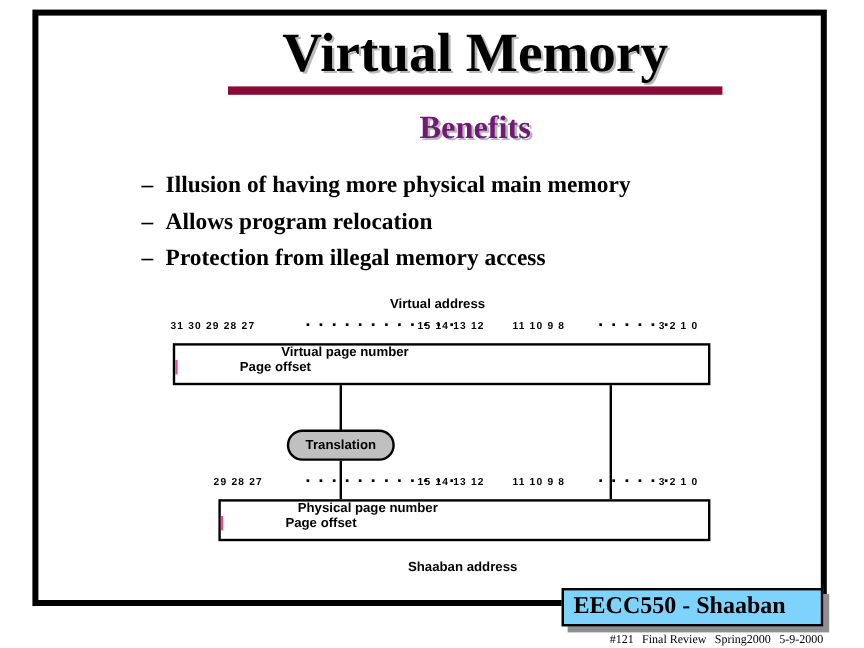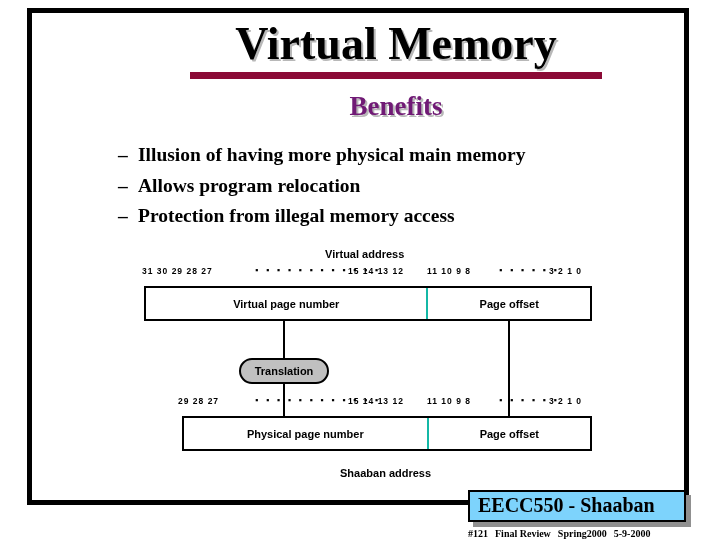--- a/index.html
+++ b/index.html
@@ -118,33 +118,34 @@
     letter-spacing: 2.6px;
     color: #000000;
     white-space: nowrap;
   }
   .addr-box {
     position: absolute;
     border: 2px solid #000000;
     box-sizing: border-box;
     display: flex;
     background: #ffffff;
+    flex-direction: column;
   }
   .addr-cell {
     display: flex;
     align-items: center;
     justify-content: center;
     font-family: "Liberation Sans", sans-serif;
     font-size: 11px;
     font-weight: bold;
     color: #000000;
     box-sizing: border-box;
     white-space: nowrap;
   }
-  .addr-cell.divider { border-left: 2px solid #14b8a6; }
+  .addr-cell.divider { border-left: 2px solid #ec4899; }
 
   .vline {
     position: absolute;
     width: 2px;
     background: #000000;
   }
   .arrowhead {
     position: absolute;
     width: 0;
     height: 0;
@@ -188,23 +189,23 @@
     font-family: "Liberation Serif", serif;
     font-weight: bold;
     font-size: 20px;
     line-height: 23px;
     color: #000000;
     white-space: nowrap;
   }
   #footer-meta {
     margin-top: 6px;
     width: 218px;
-    text-align: left;
-    font-family: "Liberation Serif", serif;
-    font-weight: bold;
+    text-align: right;
+    font-family: "Liberation Serif", serif;
+    font-weight: normal;
     font-size: 10px;
     color: #000000;
     white-space: nowrap;
   }
   .meta-sp { display: inline-block; width: 7px; }
 </style>
 </head>
 <body>
 
 <div id="slide-frame"></div>

